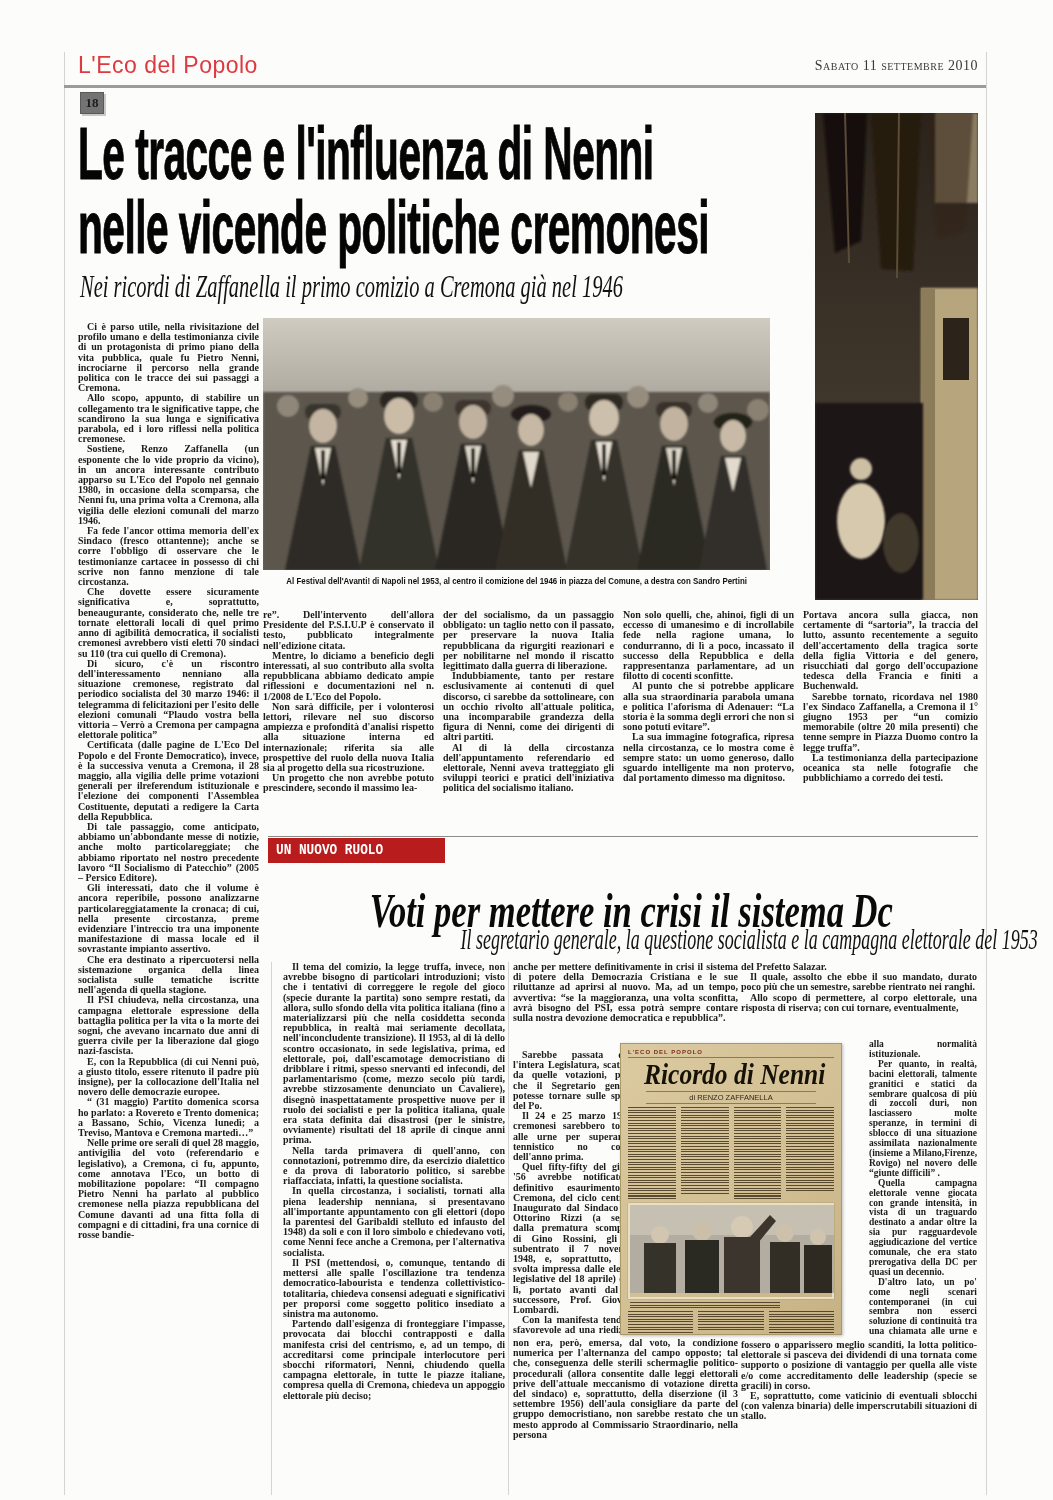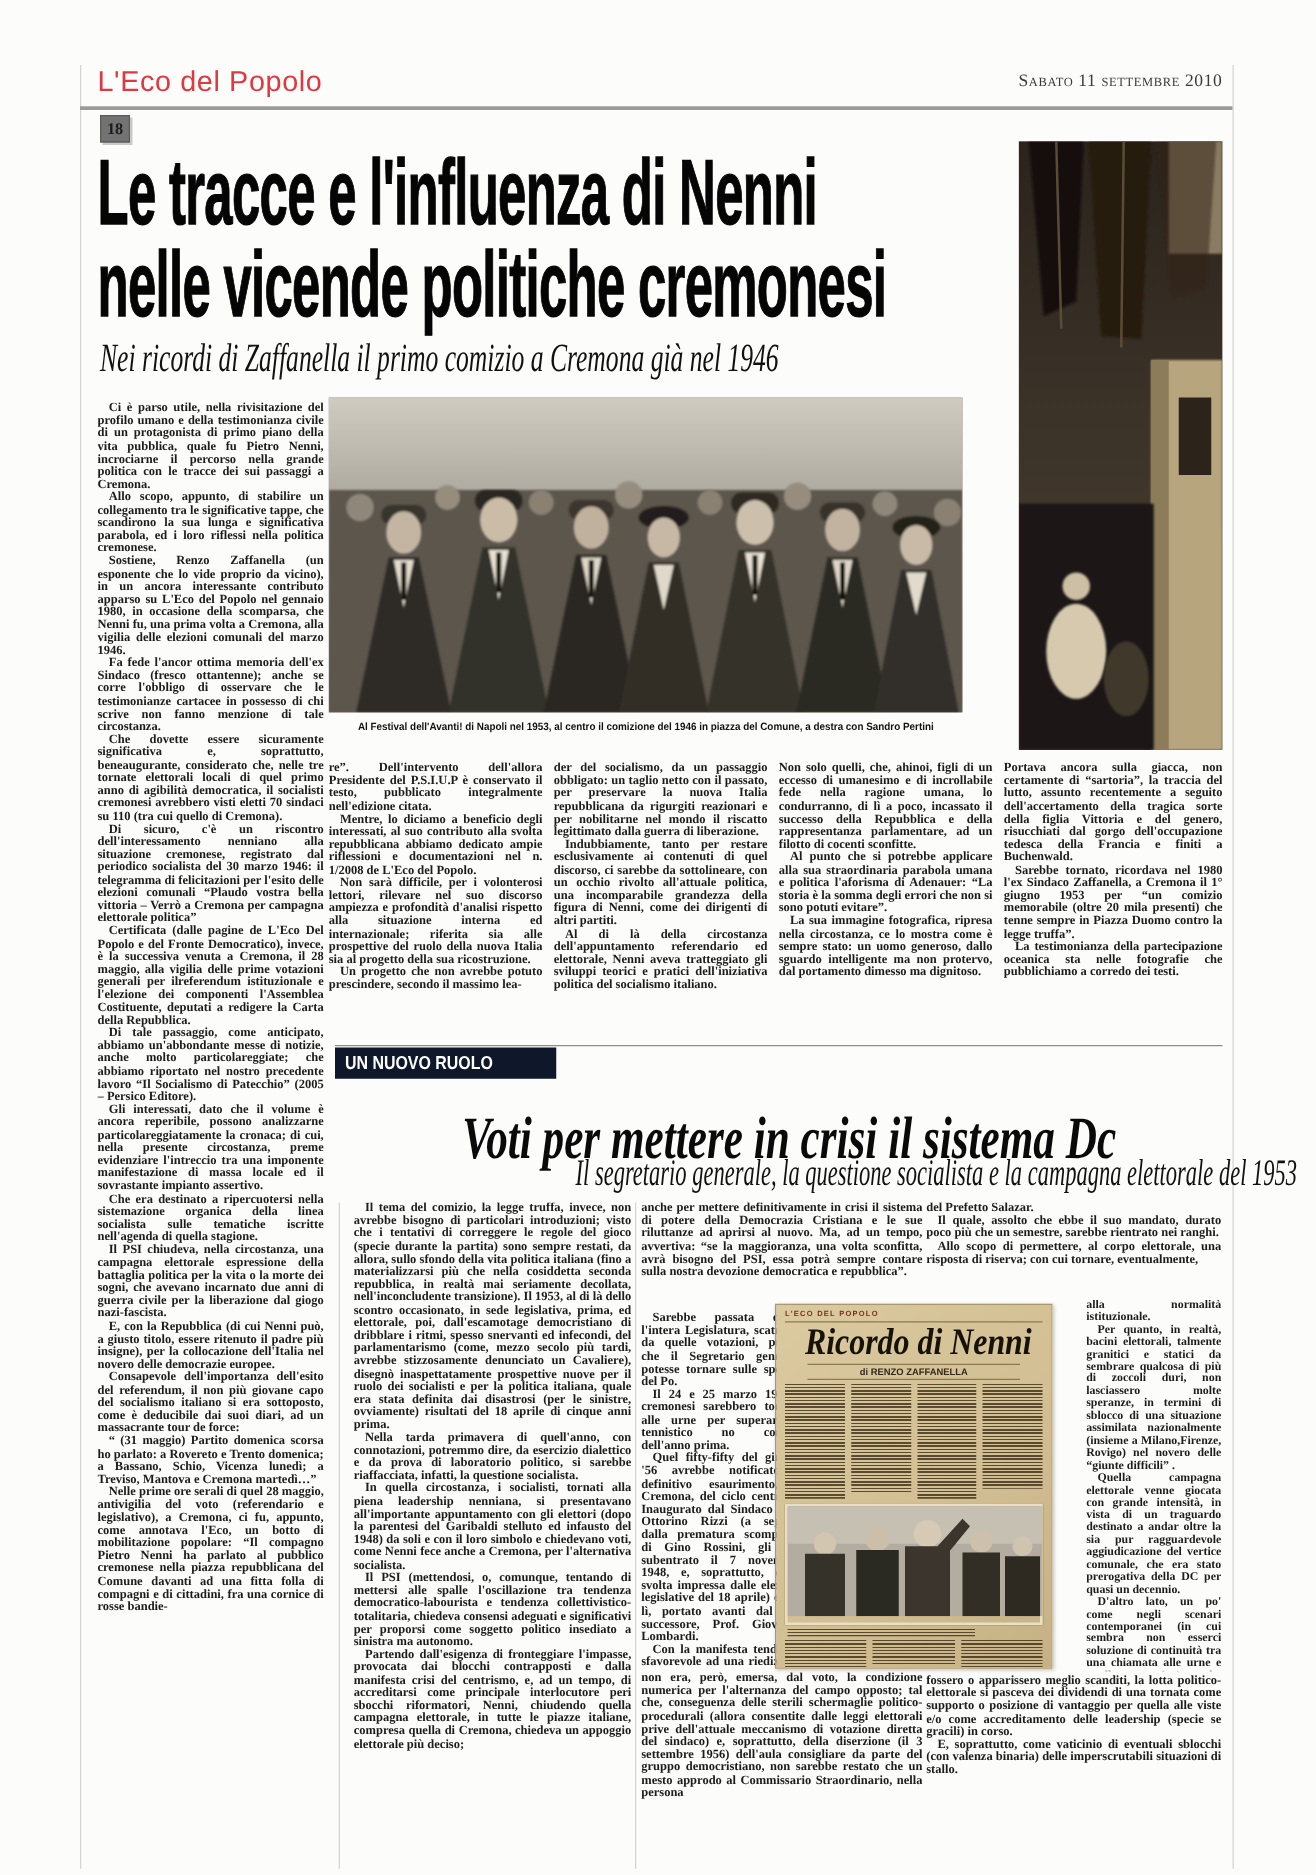--- a/index.html
+++ b/index.html
@@ -25,37 +25,37 @@
   
   .body-text{font-size:10px;line-height:10.2px;text-align:justify;overflow:hidden;hyphens:auto;}
   .body-text p{margin:0;text-indent:9px;font-weight:bold;}
   .cont p:first-child{text-indent:0;}
   .narrow-c{font-size:9.5px;line-height:9.9px;}
   
   .caption{font-family:"Liberation Sans",sans-serif;font-weight:700;font-size:8.5px;color:#111;
            text-align:center;}
   .caption .csqueeze{transform:scaleX(.93);}
   
-  .kicker{background:#0f172a;color:#fff;font-family:Liberation Sans, sans-serif;
+  .kicker{background:#b91c1c;color:#fff;font-family:Liberation Mono, monospace;
           font-weight:700;font-size:15px;line-height:25px;padding-left:8px;}
   .kicker .squeeze{transform:scaleX(.85);}
   .headline2{font-weight:700;font-size:48px;line-height:52px;color:#0a0a0a;text-align:center;}
   .headline2 .csqueeze{transform:scaleX(.72);}
   .sub2{font-size:30px;font-style:italic;color:#111;text-align:center;}
   .sub2 .csqueeze{transform:scaleX(.60);}
   
   .clipping{background:linear-gradient(135deg,#dbc9a0 0%,#d2bf93 55%,#c6b184 100%);
             border:1px solid #ab9868;box-shadow:1px 1px 3px rgba(0,0,0,.25);
             padding:5px 7px 4px 7px;box-sizing:border-box;}
   .clip-head{font-family:"Liberation Sans",sans-serif;font-weight:700;font-size:6px;
              letter-spacing:1px;color:#7c2d22;border-bottom:1px solid #8b7a52;padding-bottom:2px;}
   .clip-title{font-weight:700;font-style:italic;font-size:30px;line-height:32px;color:#161208;
               text-align:center;}
   .clip-title .csqueeze{transform:scaleX(.85);}
-  .clip-byline{font-family:"Liberation Sans",sans-serif;font-weight:700;font-size:7.5px;
+  .clip-byline{font-family:"Liberation Sans",sans-serif;font-weight:400;font-size:7.5px;
                color:#33291a;text-align:center;border-top:1px solid #8b7a52;
                border-bottom:1px solid #8b7a52;padding:1px 0;margin:1px 18px 3px 18px;}
   .clip-cols{display:flex;gap:5px;margin-top:2px;}
   .clip-col{flex:1;}
   .ftext{background-image:repeating-linear-gradient(180deg,rgba(58,44,22,.8) 0px,
           rgba(58,44,22,.8) 1.1px,rgba(0,0,0,0) 1.1px,rgba(0,0,0,0) 2.6px);}
   .clip-photo{border:2px solid #e9dfc2;box-shadow:0 0 1px rgba(0,0,0,.4);}
   .photo-frame{overflow:hidden;background:#8d897f;}
 </style>
 </head>
@@ -196,21 +196,20 @@
       <p>Sostiene, Renzo Zaffanella (un esponente che lo vide proprio da vicino), in un ancora interessante contributo apparso su L'Eco del Popolo nel gennaio 1980, in occasione della scomparsa, che Nenni fu, una prima volta a Cremona, alla vigilia delle elezioni comunali del marzo 1946.</p>
       <p>Fa fede l'ancor ottima memoria dell'ex Sindaco (fresco ottantenne); anche se corre l'obbligo di osservare che le testimonianze cartacee in possesso di chi scrive non fanno menzione di tale circostanza.</p>
       <p>Che dovette essere sicuramente significativa e, soprattutto, beneaugurante, considerato che, nelle tre tornate elettorali locali di quel primo anno di agibilità democratica, il socialisti cremonesi avrebbero visti eletti 70 sindaci su 110 (tra cui quello di Cremona).</p>
       <p>Di sicuro, c'è un riscontro dell'interessamento nenniano alla situazione cremonese, registrato dal periodico socialista del 30 marzo 1946: il telegramma di felicitazioni per l'esito delle elezioni comunali “Plaudo vostra bella vittoria – Verrò a Cremona per campagna elettorale politica”</p>
       <p>Certificata (dalle pagine de L'Eco Del Popolo e del Fronte Democratico), invece, è la successiva venuta a Cremona, il 28 maggio, alla vigilia delle prime votazioni generali per ilreferendum istituzionale e l'elezione dei componenti l'Assemblea Costituente, deputati a redigere la Carta della Repubblica.</p>
       <p>Di tale passaggio, come anticipato, abbiamo un'abbondante messe di notizie, anche molto particolareggiate; che abbiamo riportato nel nostro precedente lavoro “Il Socialismo di Patecchio” (2005 – Persico Editore).</p>
       <p>Gli interessati, dato che il volume è ancora reperibile, possono analizzarne particolareggiatamente la cronaca; di cui, nella presente circostanza, preme evidenziare l'intreccio tra una imponente manifestazione di massa locale ed il sovrastante impianto assertivo.</p>
       <p>Che era destinato a ripercuotersi nella sistemazione organica della linea socialista sulle tematiche iscritte nell'agenda di quella stagione.</p>
       <p>Il PSI chiudeva, nella circostanza, una campagna elettorale espressione della battaglia politica per la vita o la morte dei sogni, che avevano incarnato due anni di guerra civile per la liberazione dal giogo nazi-fascista.</p>
       <p>E, con la Repubblica (di cui Nenni può, a giusto titolo, essere ritenuto il padre più insigne), per la collocazione dell'Italia nel novero delle democrazie europee.</p>
-      <p>Consapevole dell'importanza dell'esito del referendum, il non più giovane capo del socialismo italiano si era sottoposto, come è deducibile dai suoi diari, ad un massacrante tour de force:</p>
       <p>“ (31 maggio) Partito domenica scorsa ho parlato: a Rovereto e Trento domenica; a Bassano, Schio, Vicenza lunedì; a Treviso, Mantova e Cremona martedì…”</p>
       <p>Nelle prime ore serali di quel 28 maggio, antivigilia del voto (referendario e legislativo), a Cremona, ci fu, appunto, come annotava l'Eco, un botto di mobilitazione popolare: “Il compagno Pietro Nenni ha parlato al pubblico cremonese nella piazza repubblicana del Comune davanti ad una fitta folla di compagni e di cittadini, fra una cornice di rosse bandie-</p>
     </div>
   <div class="abs body-text cont" style="left:263px;top:610px;width:171px;height:222px;">
       <p>re”. Dell'intervento dell'allora Presidente del P.S.I.U.P è conservato il testo, pubblicato integralmente nell'edizione citata.</p>
       <p>Mentre, lo diciamo a beneficio degli interessati, al suo contributo alla svolta repubblicana abbiamo dedicato ampie riflessioni e documentazioni nel n. 1/2008 de L'Eco del Popolo.</p>
       <p>Non sarà difficile, per i volonterosi lettori, rilevare nel suo discorso ampiezza e profondità d'analisi rispetto alla situazione interna ed internazionale; riferita sia alle prospettive del ruolo della nuova Italia sia al progetto della sua ricostruzione.</p>
       <p>Un progetto che non avrebbe potuto prescindere, secondo il massimo lea-</p>
     </div>
   <div class="abs body-text cont" style="left:443px;top:610px;width:171px;height:222px;">

